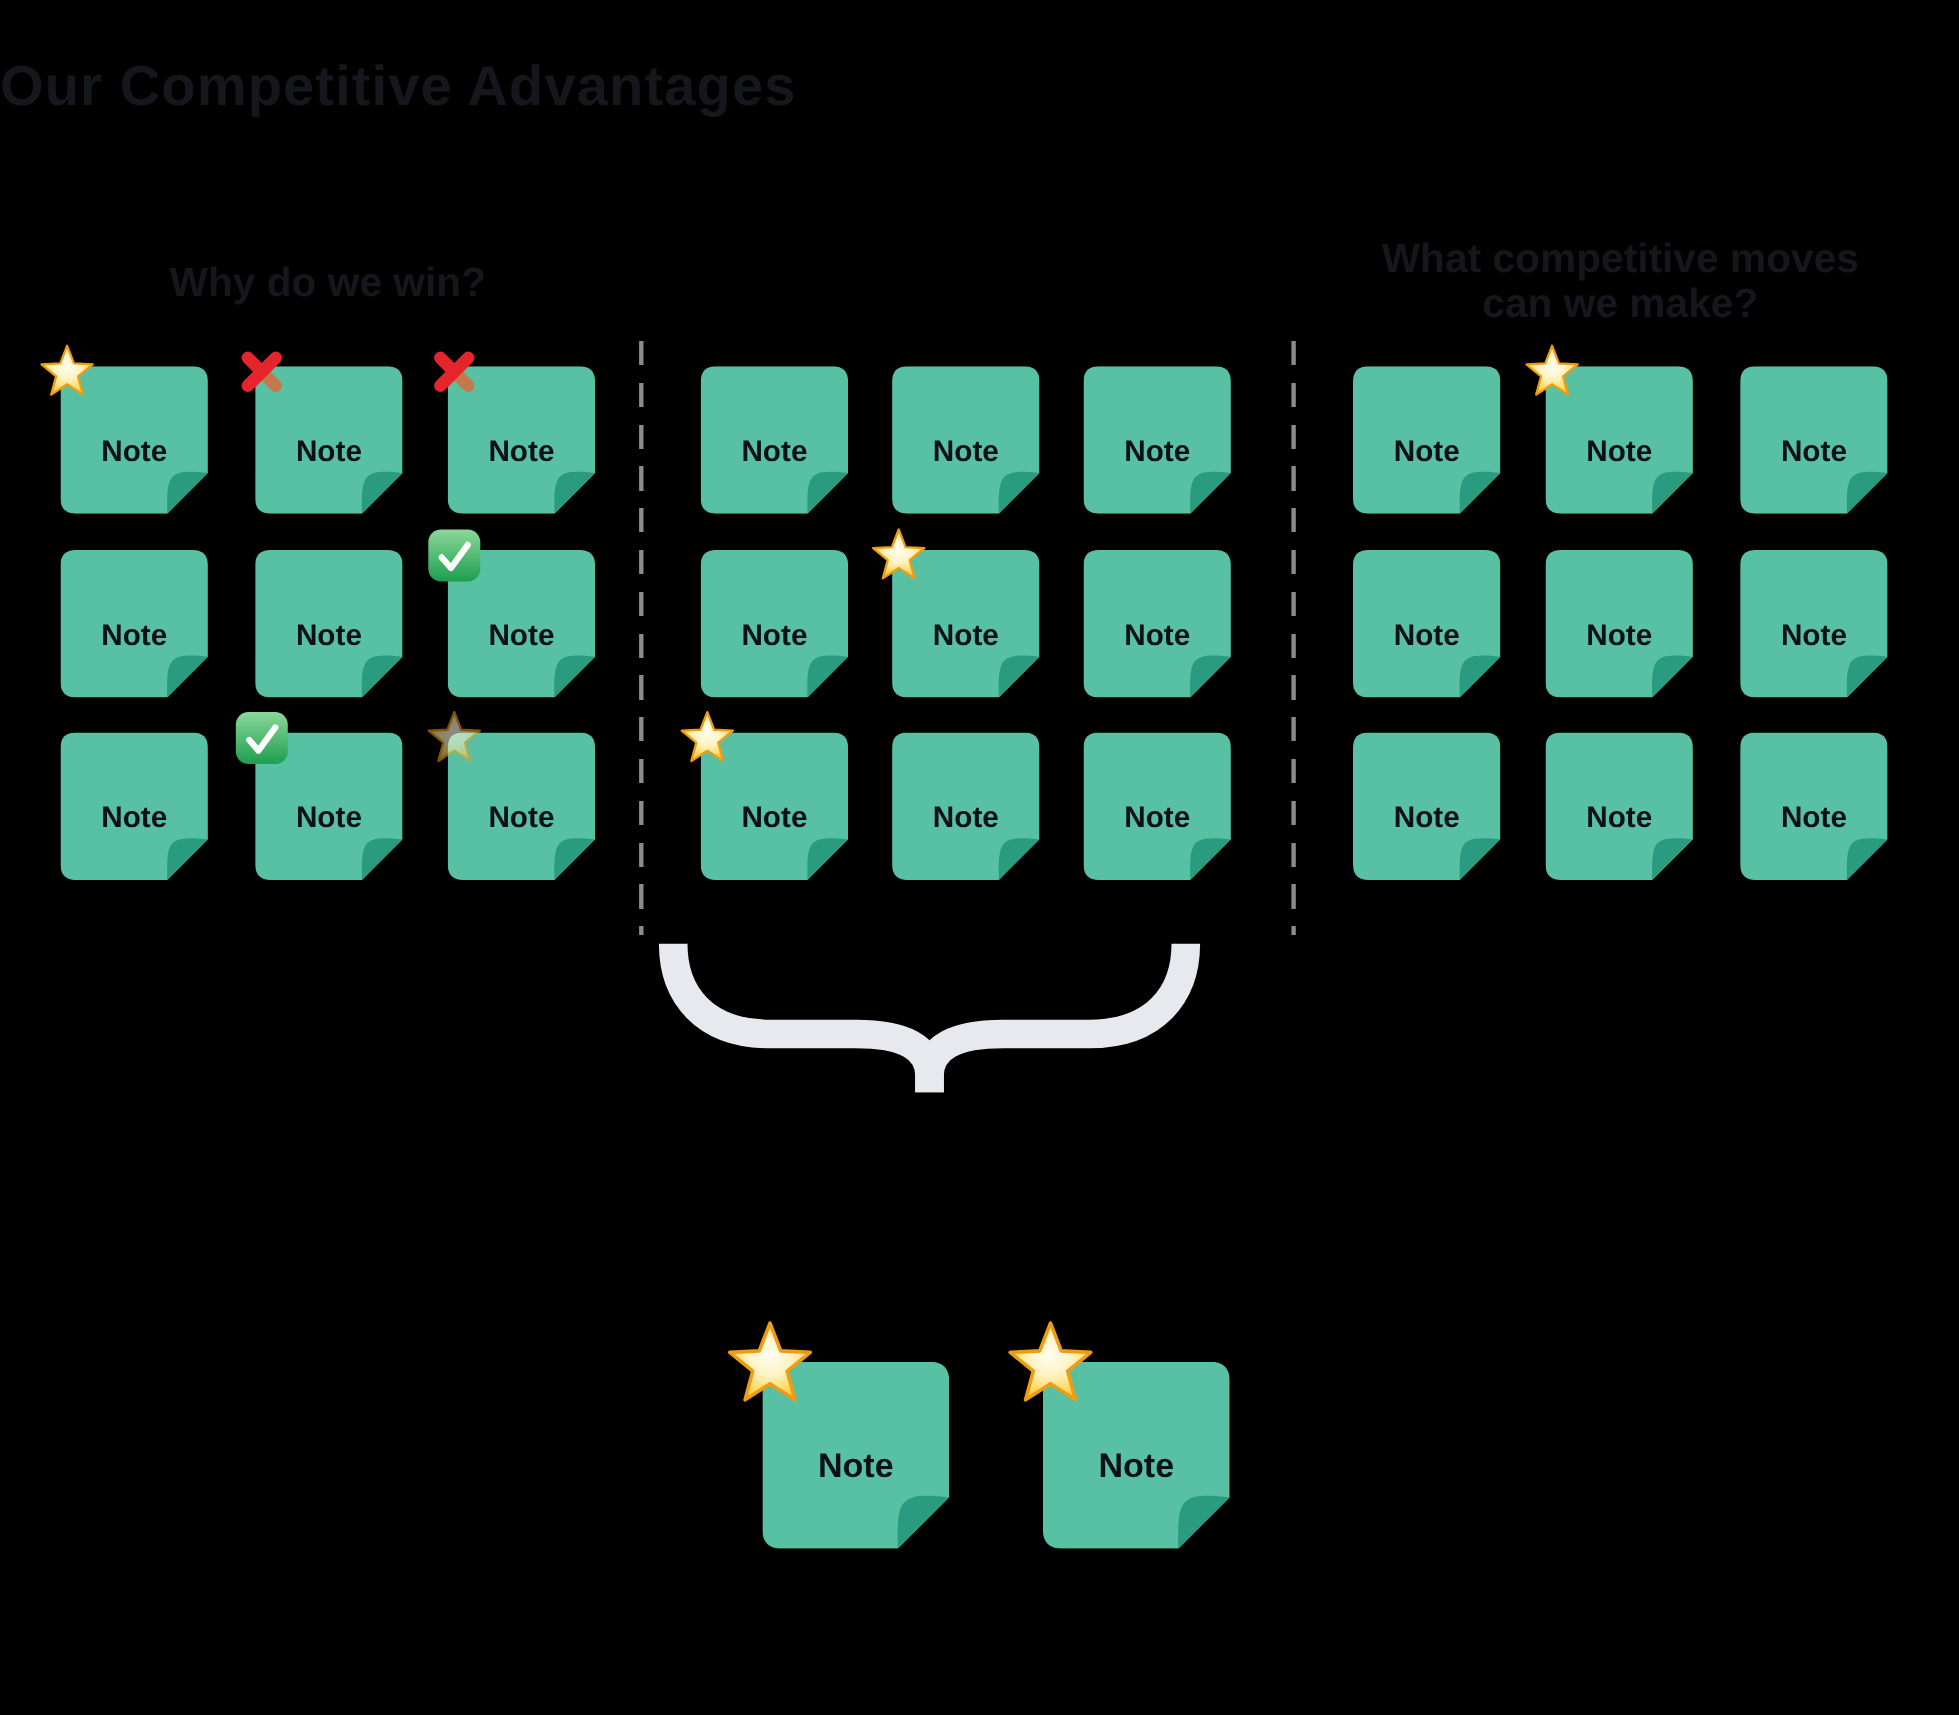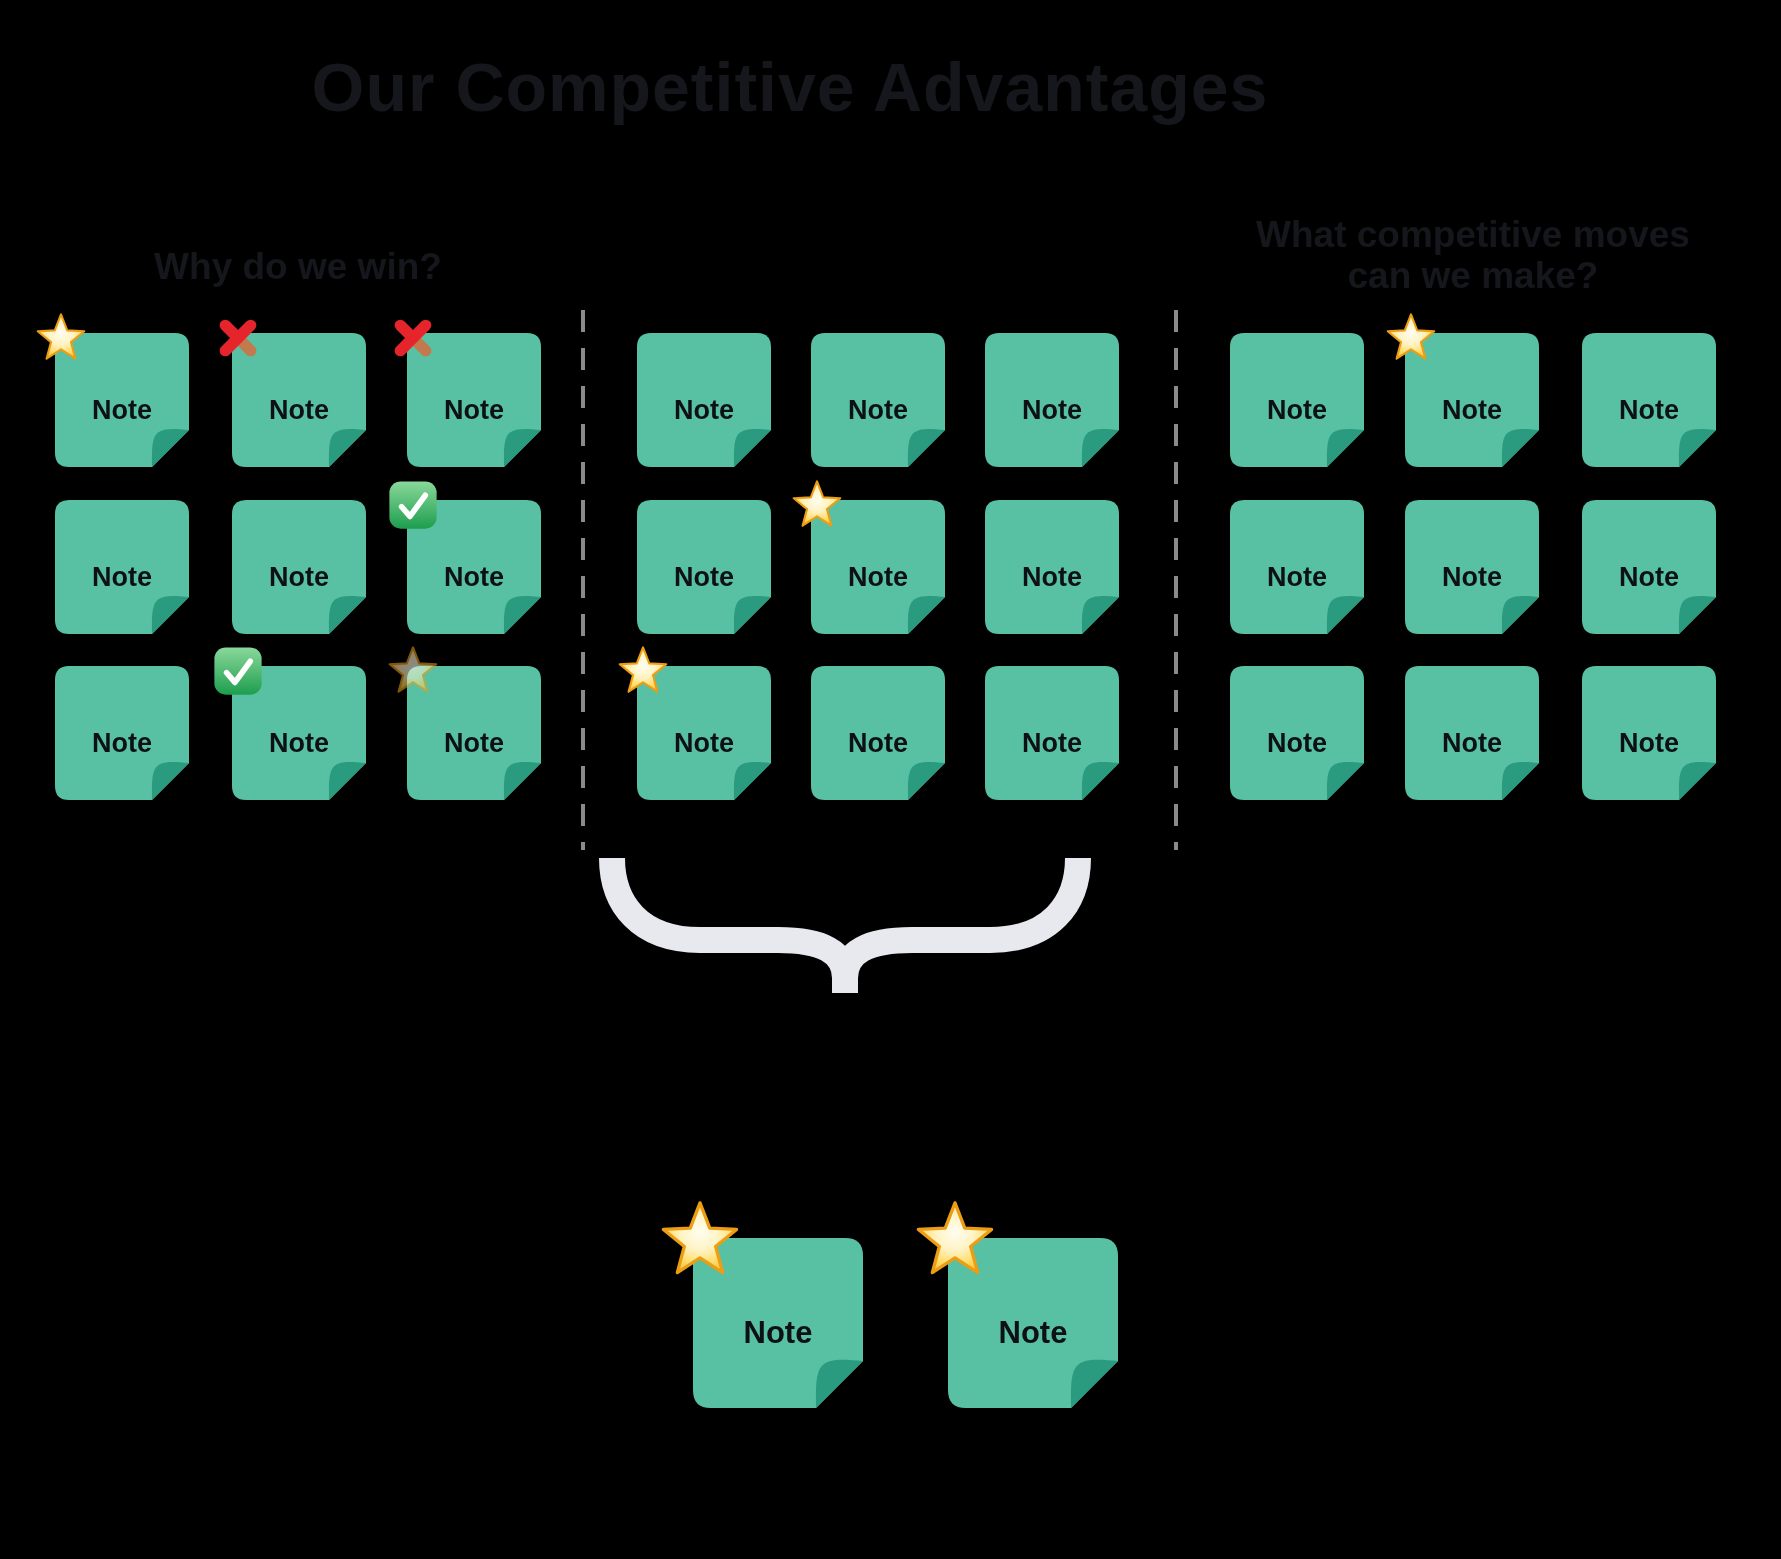--- a/index.html
+++ b/index.html
@@ -5,31 +5,31 @@
   html,body{margin:0;padding:0;background:var(--background,#000);}
   .canvas{
     position:relative;
     width:1781px;height:1559px;
     background:var(--background,#000);
     overflow:hidden;
     font-family:"Liberation Sans","DejaVu Sans",sans-serif;
   }
   .page-title{
     position:absolute;left:0;top:48px;width:1580px;
-    text-align:center;
-    font-size:68px;font-weight:bold;letter-spacing:1px;
+    text-align:left;
+    font-size:51px;font-weight:bold;letter-spacing:1px;
     color:var(--heading-text,#15171c);
   }
   .col-header{
     position:absolute;
     text-align:center;
     font-size:37px;font-weight:bold;line-height:41px;
     color:var(--heading-text,#15171c);
   }
-  .col-header.h1{left:48px;top:246px;width:500px;}
+  .col-header.h1{left:48px;top:236px;width:500px;}
   .col-header.h2{left:627px;top:236px;width:500px;}
   .col-header.h3{left:1233px;top:214px;width:480px;}
   .divider{
     position:absolute;top:310px;height:540px;width:4px;
     background:repeating-linear-gradient(to bottom,var(--divider,#8b8b8b) 0 22px,transparent 22px 38px);
   }
   .divider.d1{left:581px;}
   .divider.d2{left:1174px;}
   .note{position:absolute;width:134px;height:134px;}
   .note-lg{width:170px;height:170px;}

